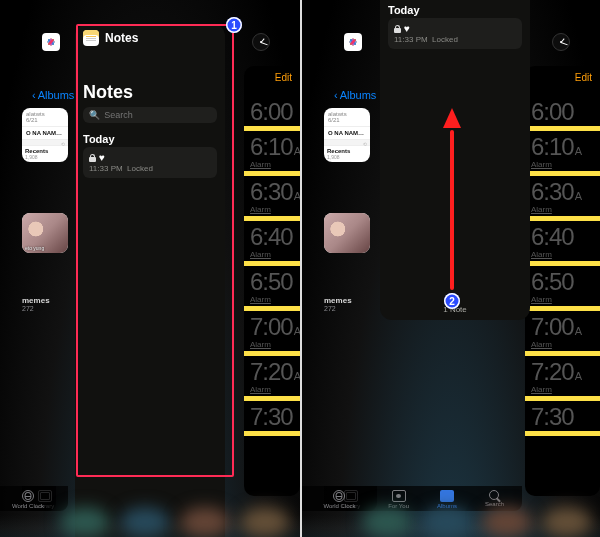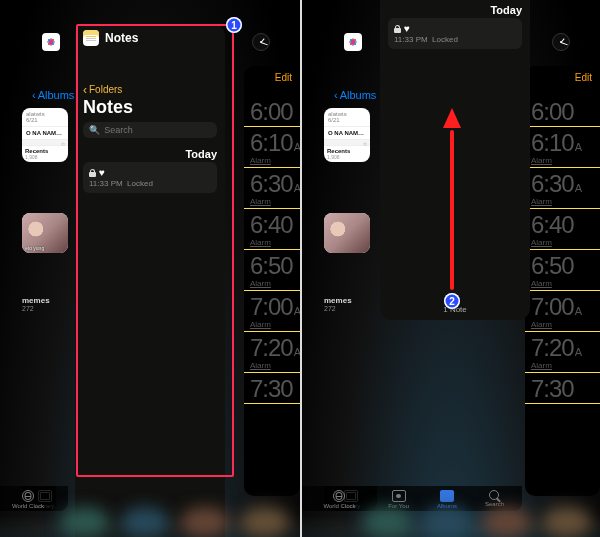--- a/index.html
+++ b/index.html
@@ -32,37 +32,37 @@
   .photos-card .media { height:40px; background:linear-gradient(135deg,#caa 0%, #a88 50%, #644 100%); position:relative;}
   .photos-card .media::after{content:"";position:absolute;inset:0;background:radial-gradient(circle at 30% 40%, #e9c8b8 0 18%, transparent 19%);}
   .photos-card .cap { position:absolute; bottom:2px; left:3px; font-size:5px; color:#eee; text-shadow:0 0 2px #000;}
   .photos-card .foot { padding:2px 3px; font-size:6px; font-weight:600; color:#111; }
   .photos-card .foot small { color:#999; font-weight:400; display:block; font-size:5px; }
 
   
   .clock-card { position:absolute; background:#000; border-radius:10px; overflow:hidden; }
   .clock-card .edit { position:absolute; top:6px; right:8px; color:#ff9f0a; font-size:10px; }
   .clock-card .times { position:absolute; left:0; right:0; }
-  .clock-card .trow { border-bottom:1px solid #fde047; padding:4px 6px 2px; }
+  .clock-card .trow { border-bottom:5px solid #fde047; padding:4px 6px 2px; }
   .clock-card .trow .t { color:#555; font-weight:200; font-size:24px; letter-spacing:-1px; line-height:1; display:flex; align-items:baseline;}
   .clock-card .trow .t .ampm{ font-size:11px; margin-left:1px;}
   .clock-card .trow .lab { color:#555; font-size:8px; margin-top:1px;text-decoration:underline; }
 
   
   .notes-card { position:absolute; background:#11110f; border-radius:12px; overflow:hidden; color:#fff; }
   .notes-head { display:flex; align-items:center; gap:6px; padding:6px 8px 2px; }
   .notes-nicon { width:16px; height:16px; border-radius:4px; background:linear-gradient(180deg,#f8d775 0 30%,#fff 30% 100%); box-shadow: inset 0 5px 0 #f8d775;}
   .notes-nicon::after{content:"";display:block; margin:6px auto 0; width:10px; height:1px; background:#f6c453; box-shadow:0 2px 0 #ccc, 0 4px 0 #ccc;}
   .notes-title { font-size:12px; font-weight:600; }
   .notes-back { color:#f8b93b; font-size:10px; padding:2px 8px; display:flex; align-items:center; gap:2px;}
   .notes-h1 { font-size:18px; font-weight:700; padding:0 8px 4px; }
   .notes-search { margin:0 8px 6px; background:#1f1f1d; border-radius:6px; padding:3px 6px; display:flex; align-items:center; gap:4px;}
   .notes-search .sicon{ color:#777; font-size:9px;}
   .notes-search input { background:transparent; border:0; outline:0; color:#888; font-size:9px; width:100%;}
-  .notes-section { padding:4px 8px 2px; font-size:11px; font-weight:700;text-align:right; }
+  .notes-section { padding:4px 8px 2px; font-size:11px; font-weight:700; }
   .note-item { margin:0 8px; background:#1e1e1c; border-radius:6px; padding:5px 6px; }
   .note-item .nt { font-size:10px; font-weight:700; display:flex; align-items:center; gap:3px; }
   .note-item .meta { font-size:8px; color:#8a8a86; margin-top:1px; }
   .notes-foot { position:absolute; bottom:6px; left:0; right:0; text-align:center; font-size:8px; color:#a9a9a4; }
 
   
   .hl { position:absolute; border:2px solid #ff2b55; border-radius:2px; pointer-events:none; }
   .callout { position:absolute; width:16px; height:16px; border-radius:50%; background:#2b4bff; color:#fff; font-size:10px; font-weight:700; display:flex; align-items:center; justify-content:center; box-shadow:0 0 0 1.5px #fff inset; }
 
   
@@ -188,24 +188,20 @@
           </div>
       </div>
     </div>
 
     <div class="notes-card" style="top:24px; left:75px; width:150px; height:532px;">
       <div class="notes-head">
         <div class="notes-nicon"></div>
         <div class="notes-title">Notes</div>
       </div>
       <div style="height:34px;"></div>
-      <div class="notes-back">
-          <span style="font-size:12px;line-height:0;">‹</span>
-          <span>Folders</span>
-        </div>
       <div class="notes-h1">Notes</div>
       <div class="notes-search">
         <span class="sicon">🔍</span>
         <input placeholder="Search" style="">
       </div>
       <div class="notes-section">Today</div>
       <div class="note-item">
         <div class="nt">
             <span class="lock-mini" style="color:#ddd"></span>
             <span>♥</span>

